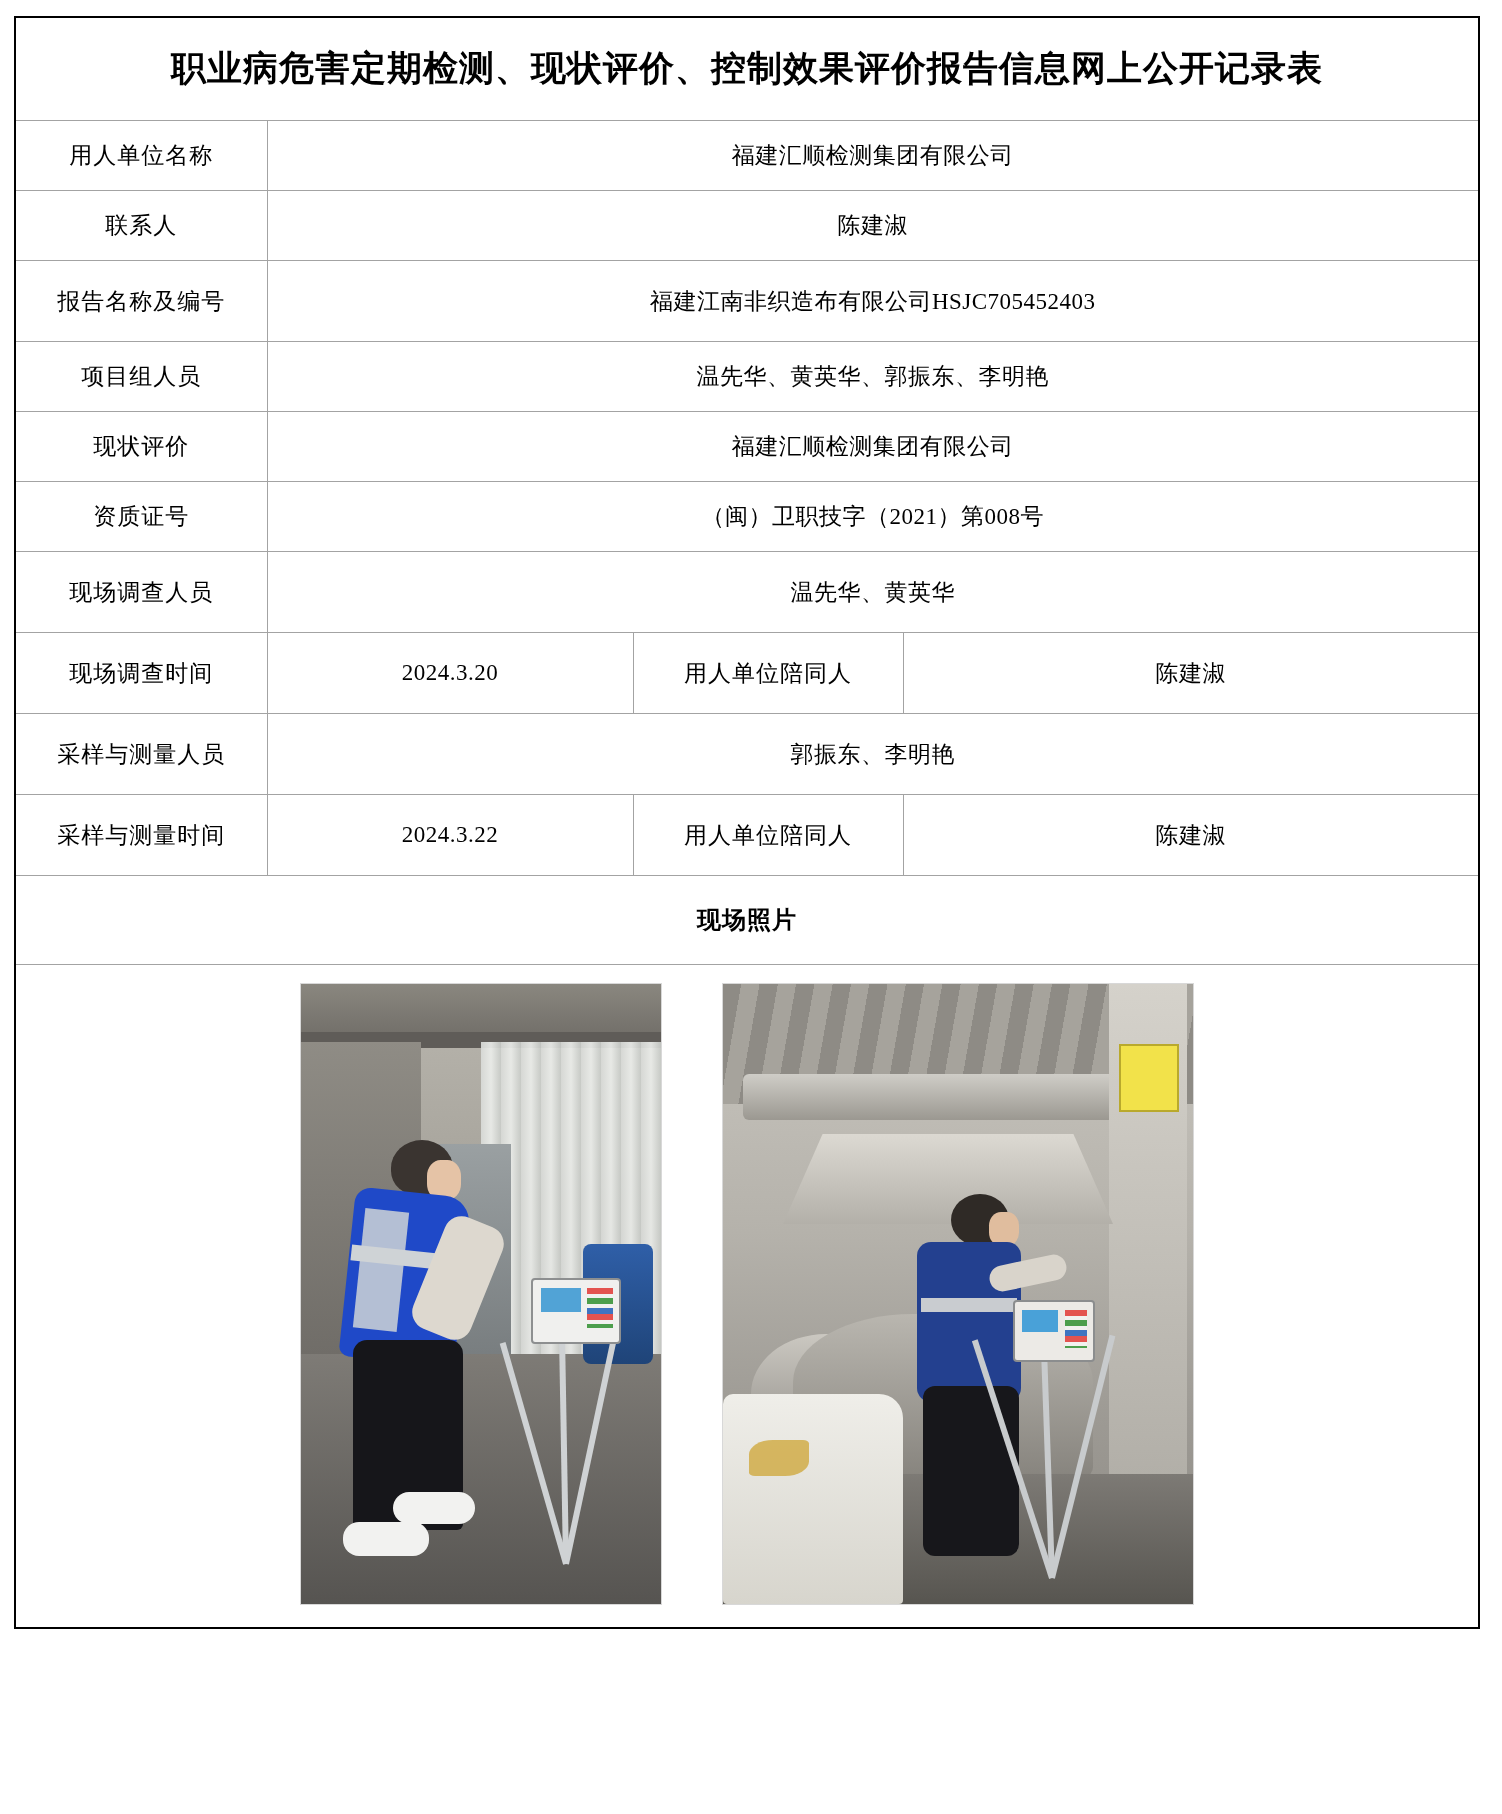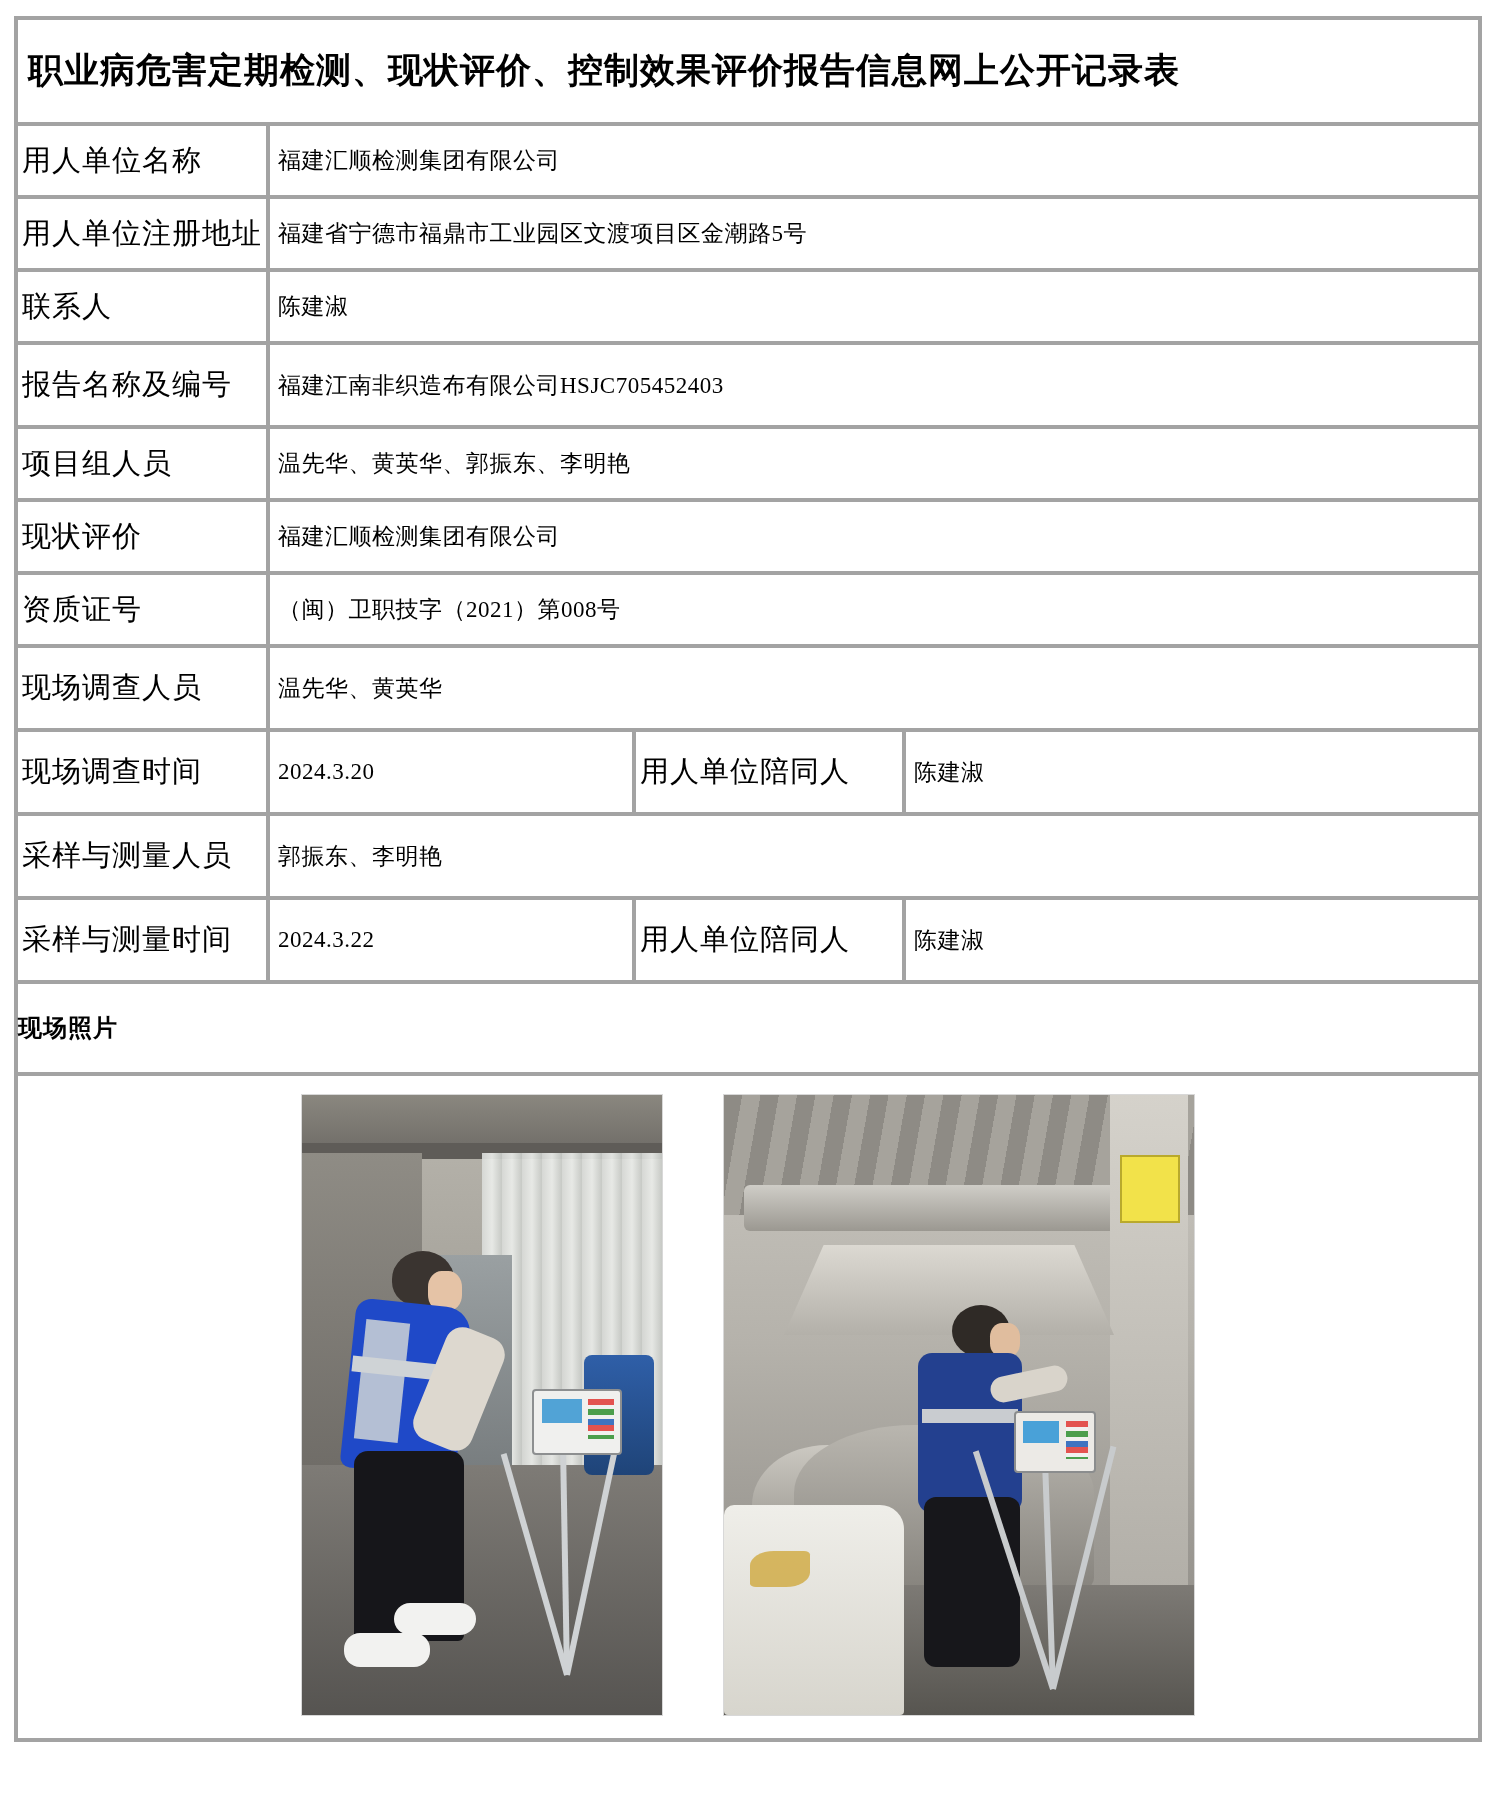--- a/index.html
+++ b/index.html
@@ -17,35 +17,36 @@
     box-sizing: border-box;
     padding: 16px 14px 14px 14px;
   }
   table.record {
     width: 1464px;
     border-collapse: collapse;
     table-layout: fixed;
     border: 2px solid #000;
   }
   table.record td {
-    border: 4px solid #a3a3a3;
+    border: 1px solid #a3a3a3;
     padding: 0;
     vertical-align: middle;
+    text-align: center;
     margin-left: 28px;
   }
   .title-cell {
     height: 86px;
     font-size: 35px;
     font-weight: bold;
     letter-spacing: 1px;
     line-height: 1.2;
     padding: 8px 10px !important;
   }
   .label-cell {
-    font-size: 29px;
+    font-size: 23px;
     letter-spacing: 1px;
     height: 57px;
     padding: 6px 4px !important;
   }
   .value-cell {
     font-size: 23px;
     letter-spacing: 0.5px;
     padding: 6px 8px !important;
   }
   .tall {
@@ -290,24 +291,20 @@
     <tbody>
       <tr>
         <td class="title-cell" colspan="4">职业病危害定期检测、现状评价、控制效果评价报告信息网上公开记录表</td>
       </tr>
 
       <tr>
         <td class="label-cell">用人单位名称</td>
         <td class="value-cell" colspan="3">福建汇顺检测集团有限公司</td>
       </tr>
 
-      <tr>
-        <td class="label-cell">用人单位注册地址</td>
-        <td class="value-cell" colspan="3">福建省宁德市福鼎市工业园区文渡项目区金潮路5号</td>
-      </tr>
 
       <tr>
         <td class="label-cell">联系人</td>
         <td class="value-cell" colspan="3">陈建淑</td>
       </tr>
 
       <tr>
         <td class="label-cell tall">报告名称及编号</td>
         <td class="value-cell" colspan="3">福建江南非织造布有限公司HSJC705452403</td>
       </tr>

